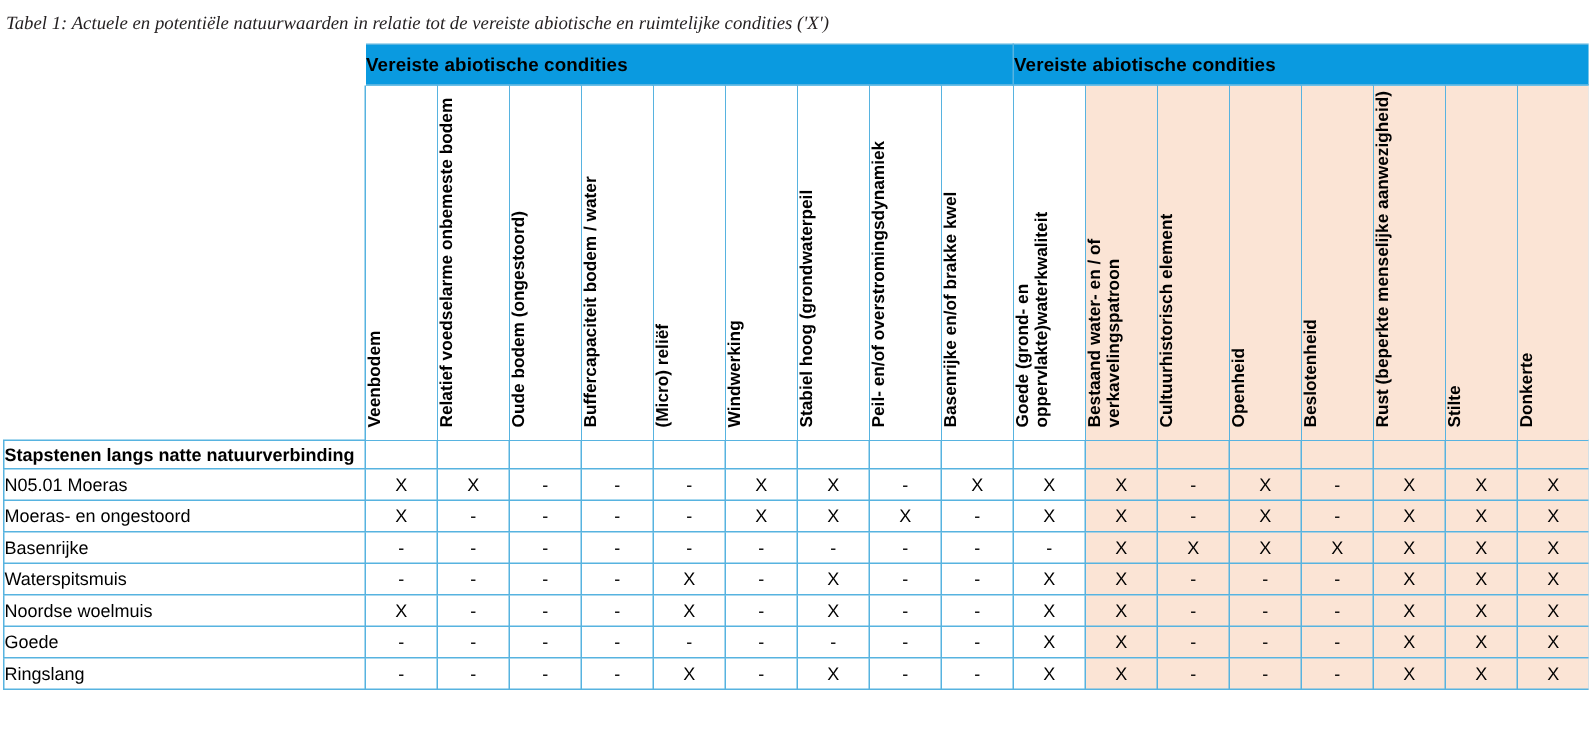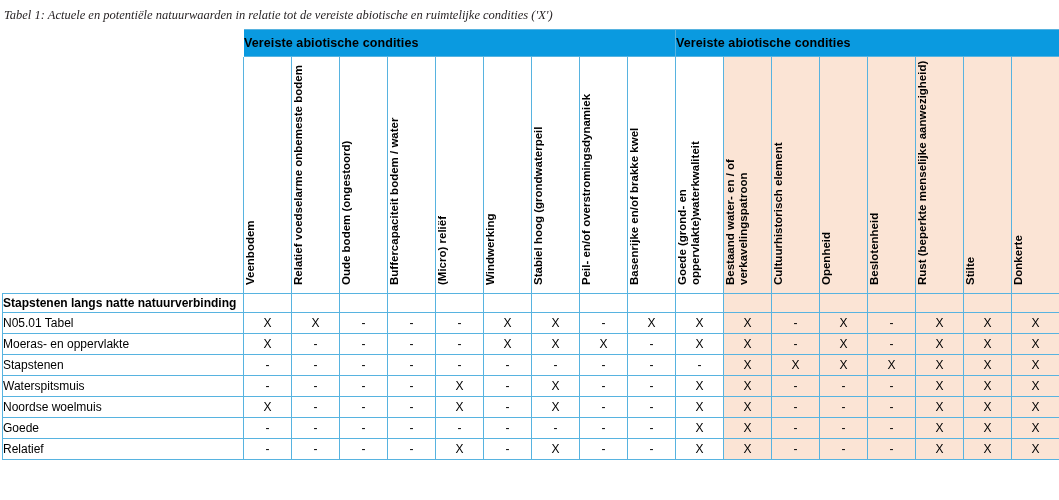--- a/index.html
+++ b/index.html
@@ -243,64 +243,64 @@
         <td class="cell spat"></td>
         <td class="cell spat"></td>
         <td class="cell spat"></td>
         <td class="cell spat"></td>
         <td class="cell spat"></td>
         <td class="cell spat"></td>
         <td class="cell spat"></td>
       </tr>
 
       <tr>
-        <td class="rowlabel">N05.01 Tabel</td>
-        <td class="cell abio">X</td>
-        <td class="cell abio">X</td>
-        <td class="cell abio">-</td>
-        <td class="cell abio">-</td>
-        <td class="cell abio">-</td>
-        <td class="cell abio">X</td>
-        <td class="cell abio">X</td>
-        <td class="cell abio">-</td>
-        <td class="cell abio">X</td>
-        <td class="cell abio">X</td>
-        <td class="cell spat">X</td>
-        <td class="cell spat">-</td>
-        <td class="cell spat">X</td>
-        <td class="cell spat">-</td>
-        <td class="cell spat">X</td>
-        <td class="cell spat">X</td>
-        <td class="cell spat">X</td>
-      </tr>
-
-
-      <tr>
-        <td class="rowlabel">Moeras- en oppervlakte</td>
-        <td class="cell abio">X</td>
-        <td class="cell abio">-</td>
-        <td class="cell abio">-</td>
-        <td class="cell abio">-</td>
-        <td class="cell abio">-</td>
-        <td class="cell abio">X</td>
-        <td class="cell abio">X</td>
-        <td class="cell abio">X</td>
-        <td class="cell abio">-</td>
-        <td class="cell abio">X</td>
-        <td class="cell spat">X</td>
-        <td class="cell spat">-</td>
-        <td class="cell spat">X</td>
-        <td class="cell spat">-</td>
-        <td class="cell spat">X</td>
-        <td class="cell spat">X</td>
-        <td class="cell spat">X</td>
-      </tr>
-
-      <tr>
-        <td class="rowlabel">Stapstenen</td>
+        <td class="rowlabel">N05.01 Moeras</td>
+        <td class="cell abio">X</td>
+        <td class="cell abio">X</td>
+        <td class="cell abio">-</td>
+        <td class="cell abio">-</td>
+        <td class="cell abio">-</td>
+        <td class="cell abio">X</td>
+        <td class="cell abio">X</td>
+        <td class="cell abio">-</td>
+        <td class="cell abio">X</td>
+        <td class="cell abio">X</td>
+        <td class="cell spat">X</td>
+        <td class="cell spat">-</td>
+        <td class="cell spat">X</td>
+        <td class="cell spat">-</td>
+        <td class="cell spat">X</td>
+        <td class="cell spat">X</td>
+        <td class="cell spat">X</td>
+      </tr>
+
+
+      <tr>
+        <td class="rowlabel">Moeras- en ongestoord</td>
+        <td class="cell abio">X</td>
+        <td class="cell abio">-</td>
+        <td class="cell abio">-</td>
+        <td class="cell abio">-</td>
+        <td class="cell abio">-</td>
+        <td class="cell abio">X</td>
+        <td class="cell abio">X</td>
+        <td class="cell abio">X</td>
+        <td class="cell abio">-</td>
+        <td class="cell abio">X</td>
+        <td class="cell spat">X</td>
+        <td class="cell spat">-</td>
+        <td class="cell spat">X</td>
+        <td class="cell spat">-</td>
+        <td class="cell spat">X</td>
+        <td class="cell spat">X</td>
+        <td class="cell spat">X</td>
+      </tr>
+
+      <tr>
+        <td class="rowlabel">Basenrijke</td>
         <td class="cell abio">-</td>
         <td class="cell abio">-</td>
         <td class="cell abio">-</td>
         <td class="cell abio">-</td>
         <td class="cell abio">-</td>
         <td class="cell abio">-</td>
         <td class="cell abio">-</td>
         <td class="cell abio">-</td>
         <td class="cell abio">-</td>
         <td class="cell abio">-</td>
@@ -370,21 +370,21 @@
         <td class="cell spat">X</td>
         <td class="cell spat">-</td>
         <td class="cell spat">-</td>
         <td class="cell spat">-</td>
         <td class="cell spat">X</td>
         <td class="cell spat">X</td>
         <td class="cell spat">X</td>
       </tr>
 
       <tr class="bottom-rule">
-        <td class="rowlabel">Relatief</td>
+        <td class="rowlabel">Ringslang</td>
         <td class="cell abio">-</td>
         <td class="cell abio">-</td>
         <td class="cell abio">-</td>
         <td class="cell abio">-</td>
         <td class="cell abio">X</td>
         <td class="cell abio">-</td>
         <td class="cell abio">X</td>
         <td class="cell abio">-</td>
         <td class="cell abio">-</td>
         <td class="cell abio">X</td>

